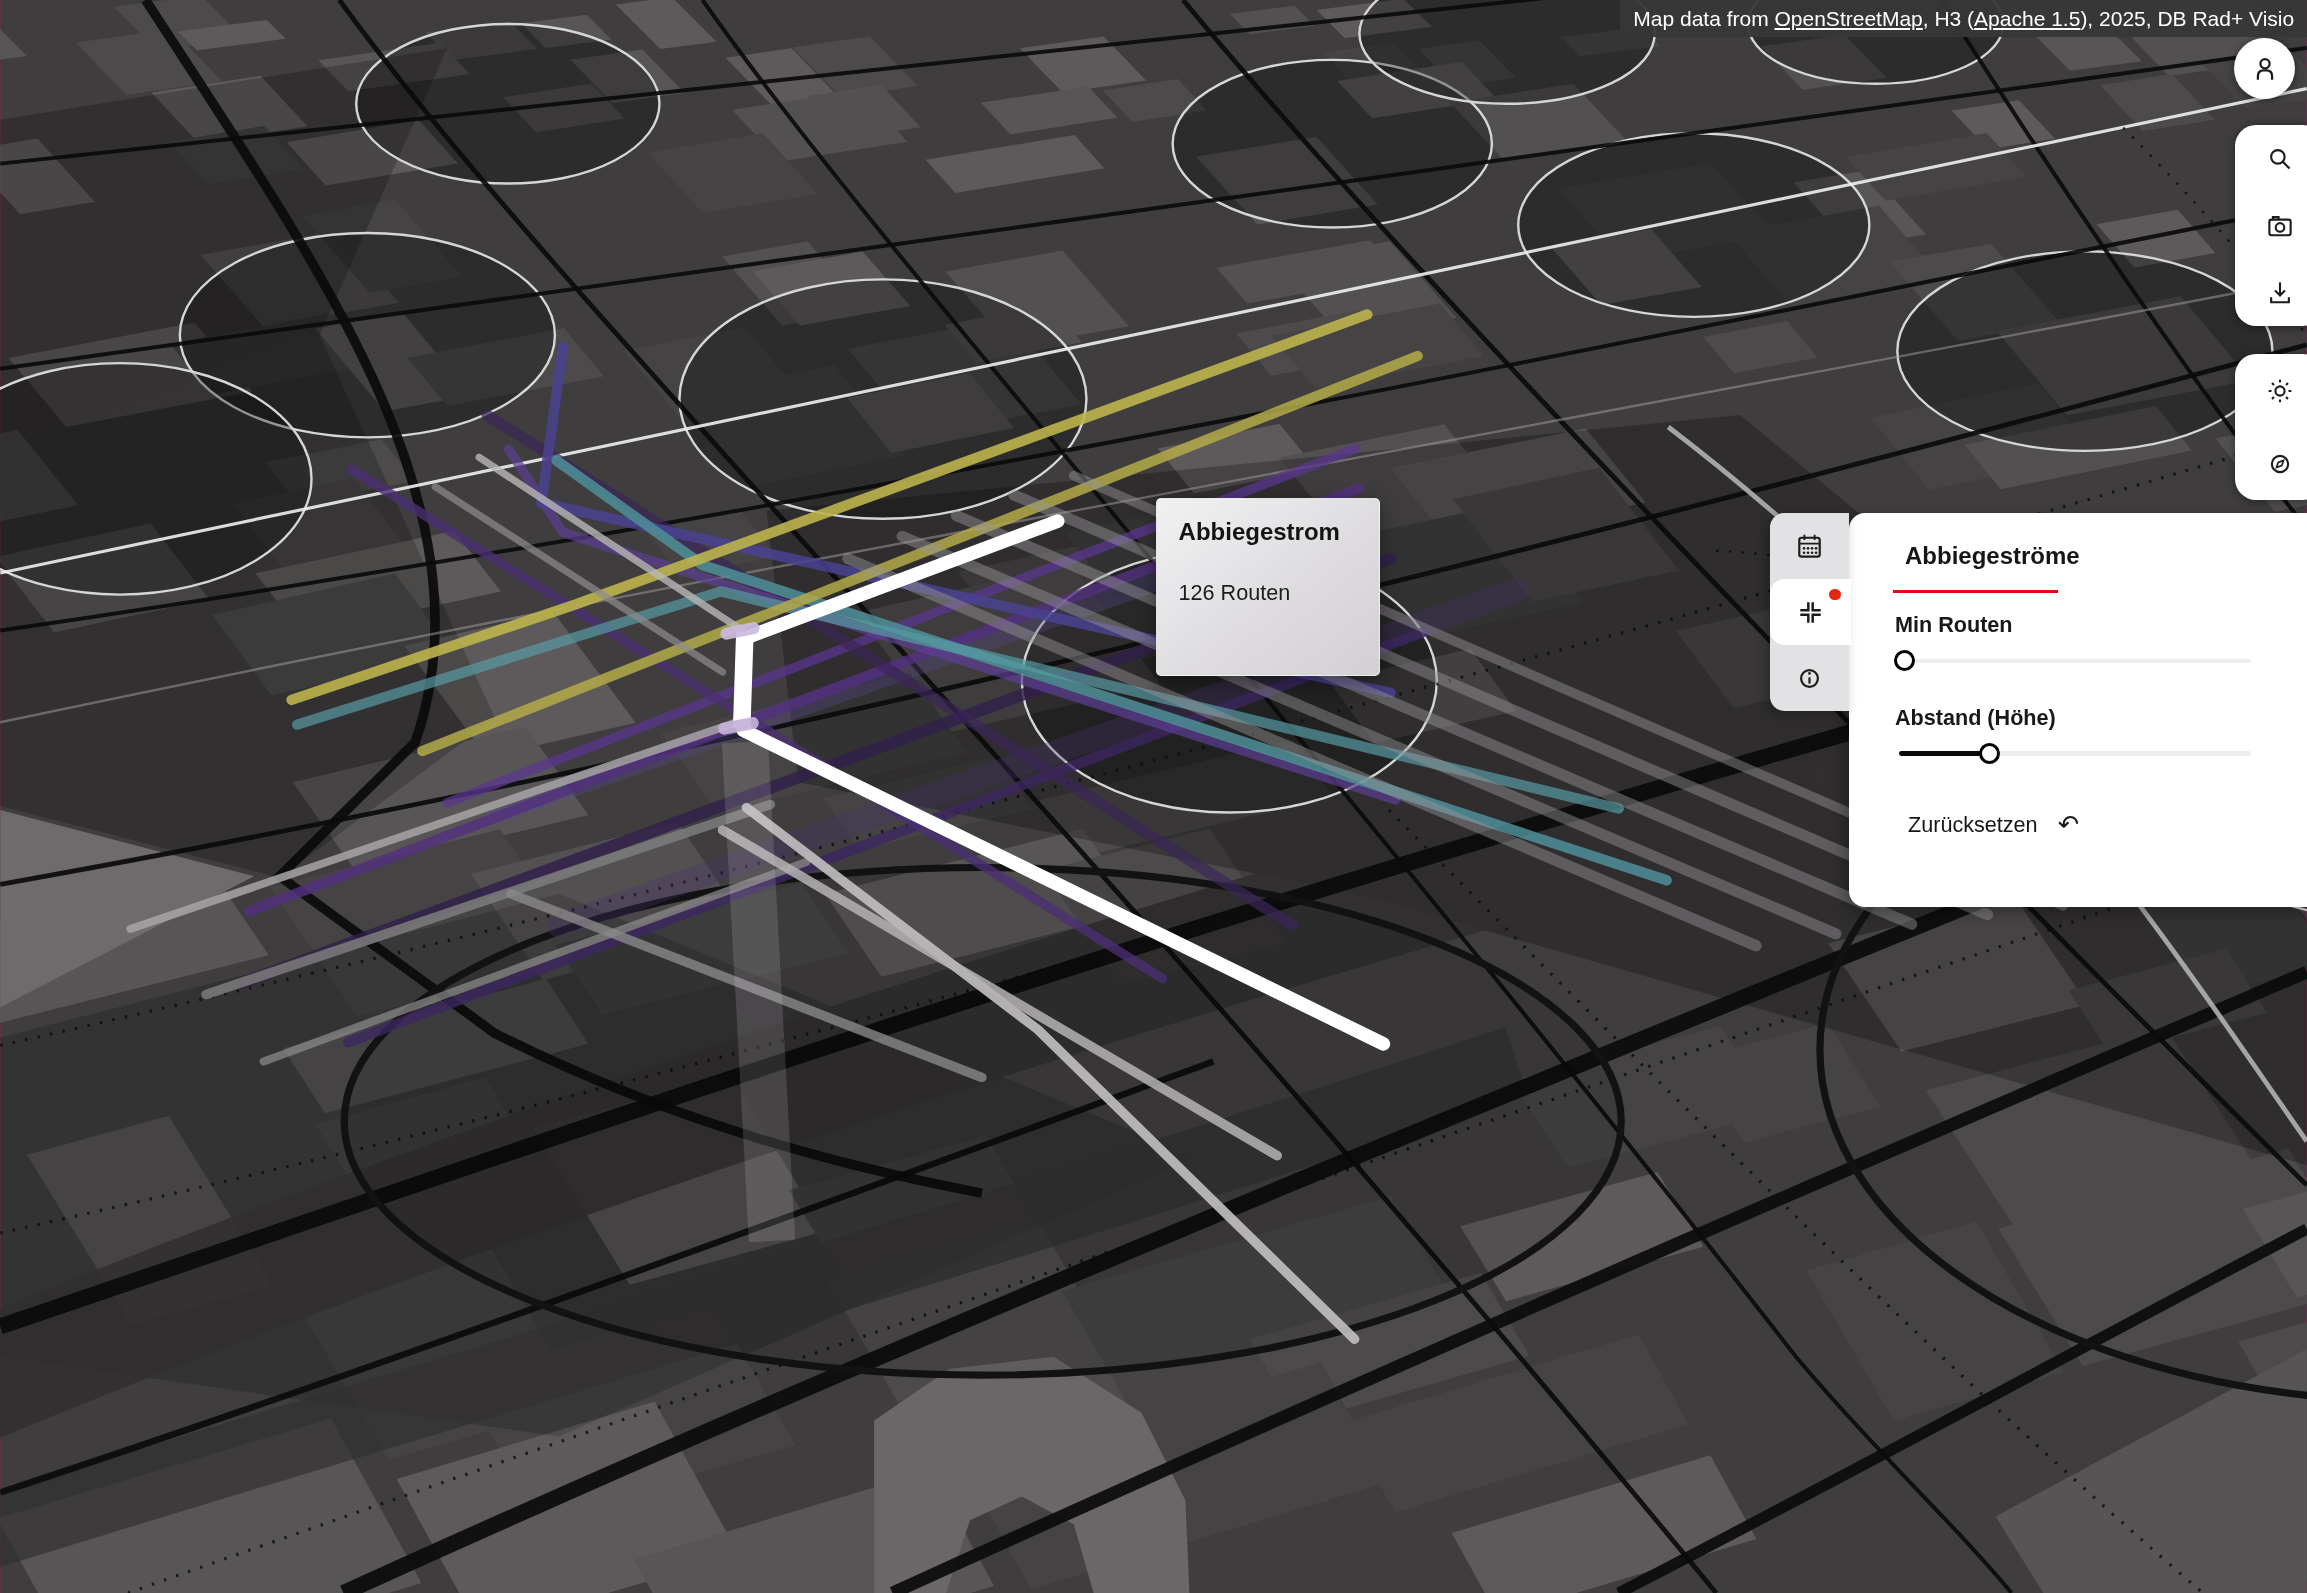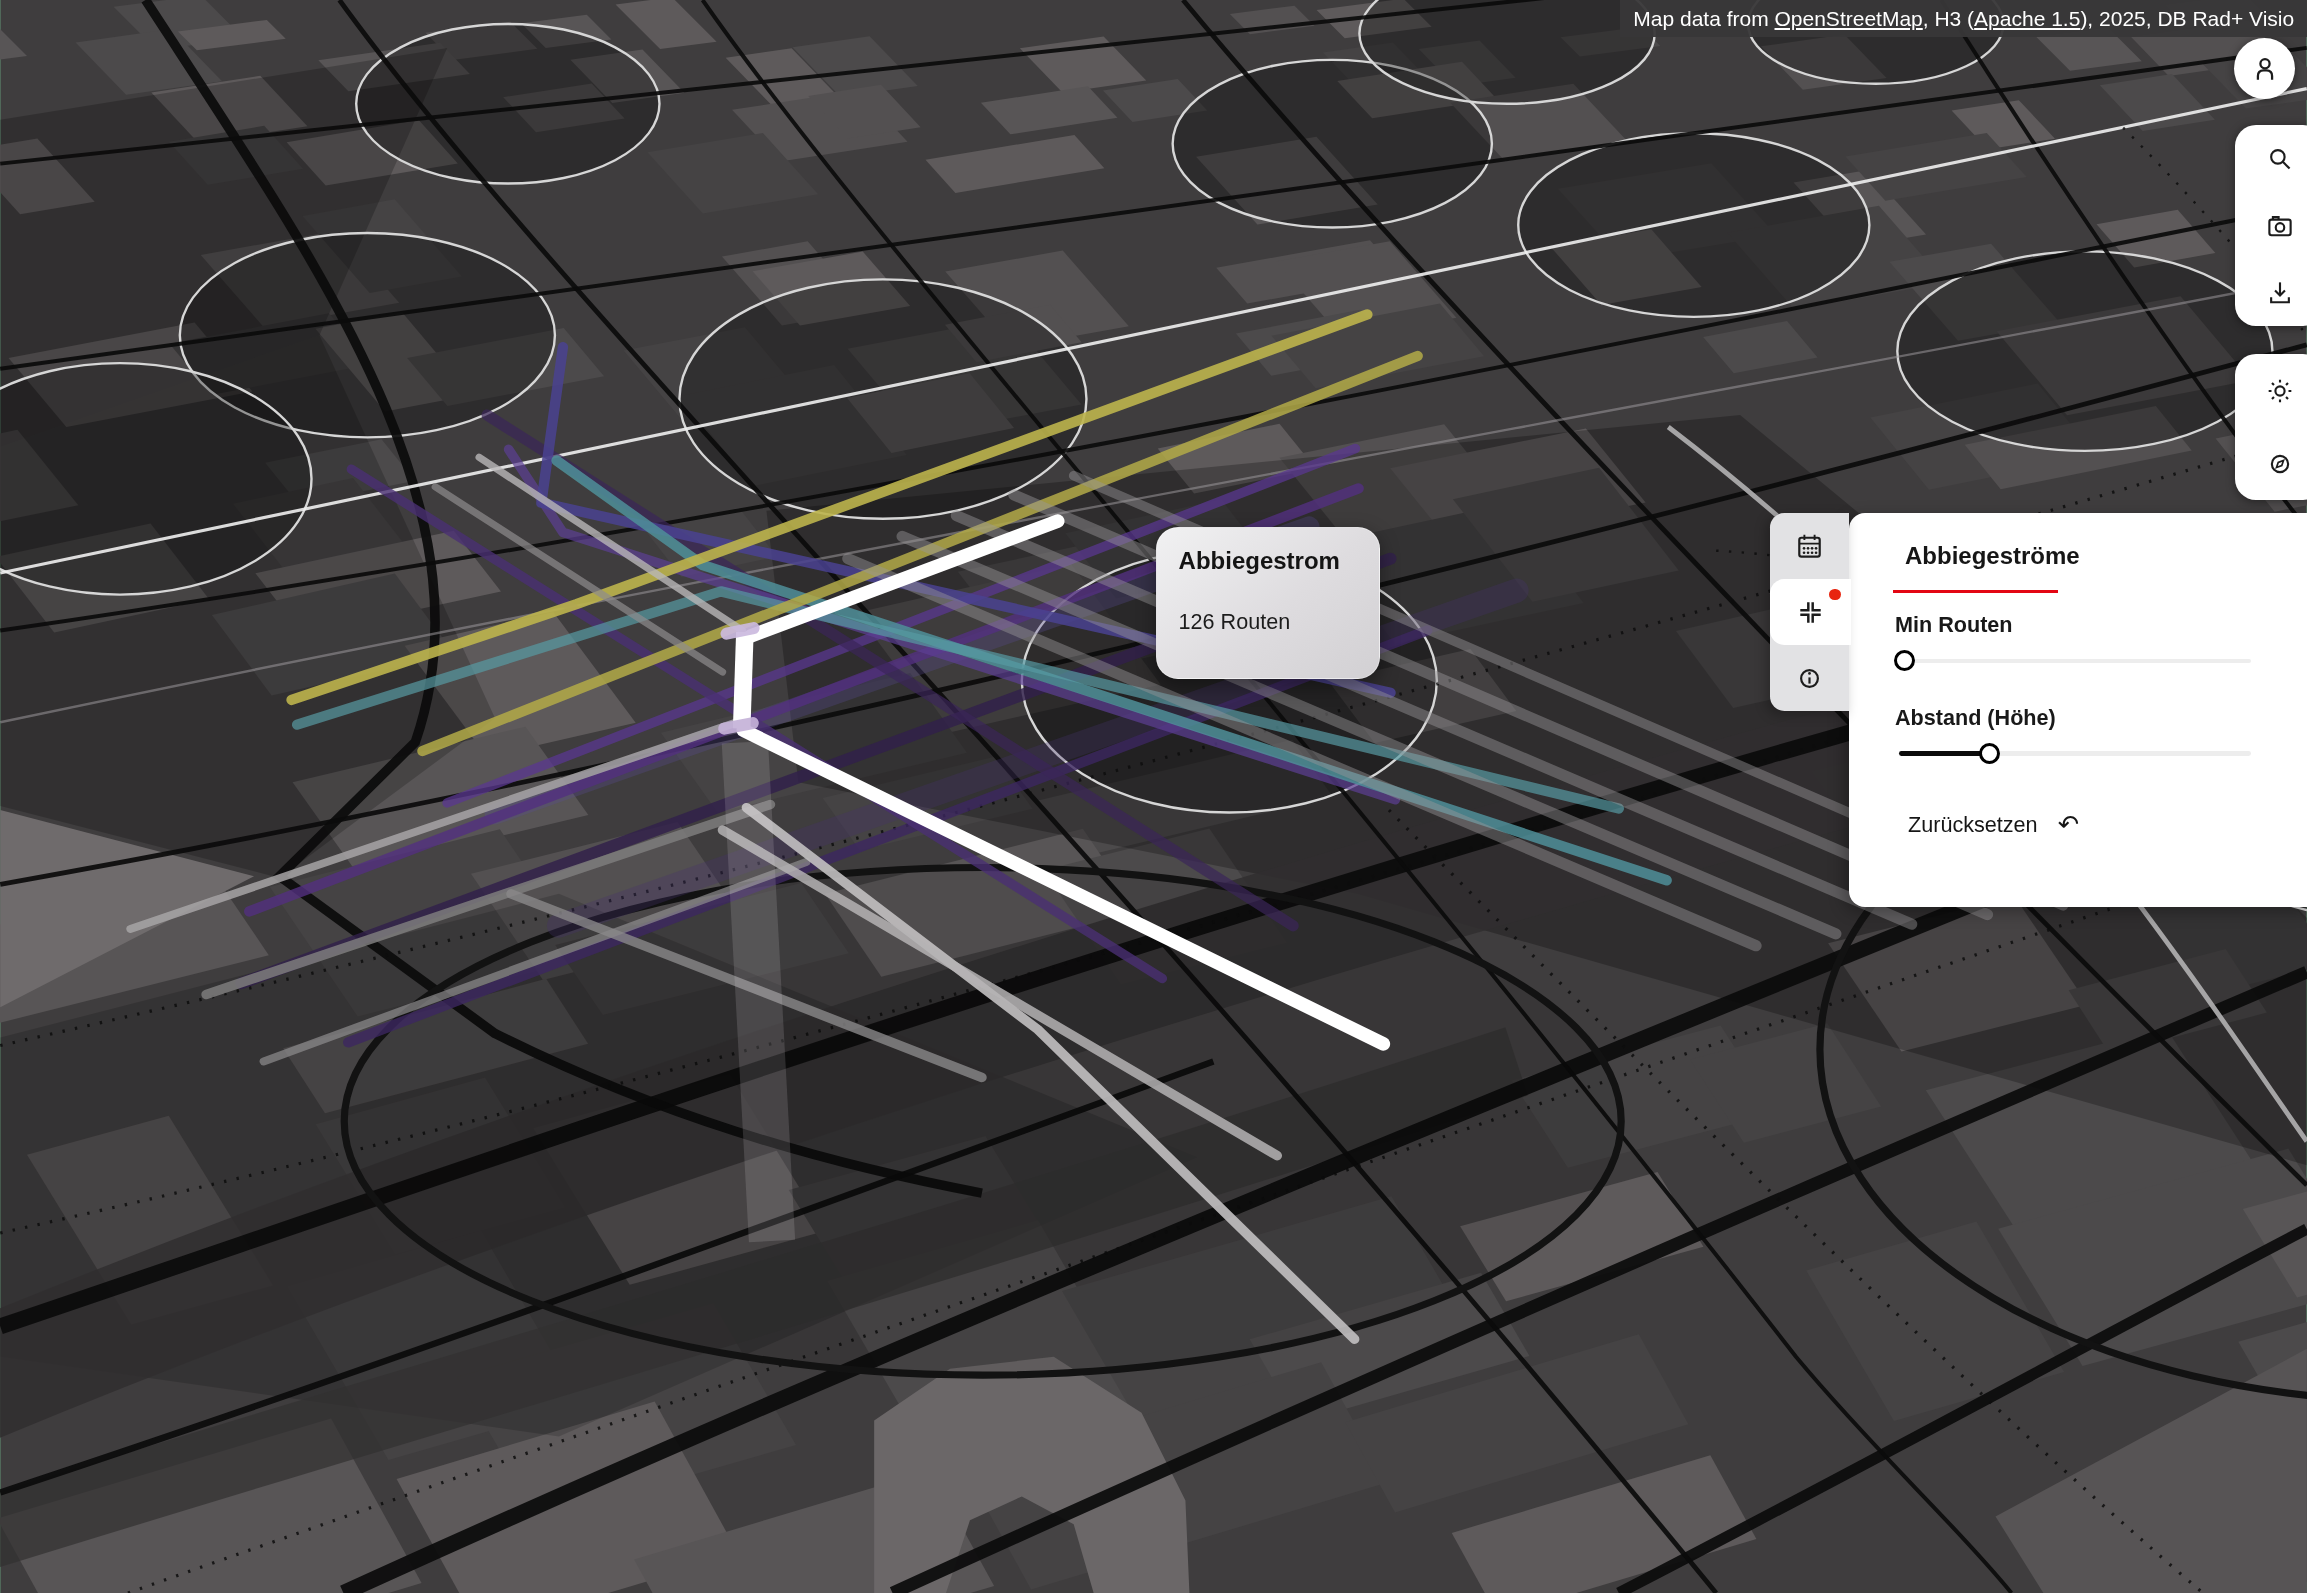--- a/index.html
+++ b/index.html
@@ -1,17 +1,17 @@
 <!DOCTYPE html>
 <html style="font-size:12.8px"><head>
 <meta charset="utf-8">
 <style>
   html,body{margin:0;padding:0;background:#222;}
   .stage{position:relative;width:2307px;height:1593px;overflow:hidden;
-         background:#86efac;font-family:"Liberation Sans",sans-serif;}
+         background:#be185d;font-family:"Liberation Sans",sans-serif;}
   #map{position:absolute;left:0;top:0;z-index:1;display:block;}
 
   
   .attribution{position:absolute;top:0;right:0;height:37px;z-index:40;
     background:rgba(56,55,56,0.95);color:#fff;font-size:21px;
     display:flex;align-items:center;padding:0 12.8px;white-space:pre;}
   .attribution a{color:#fff;text-decoration:underline;cursor:pointer;}
 
   
   .avatar-btn{position:absolute;left:2234px;top:38px;width:61px;height:61px;border-radius:50%;
@@ -47,23 +47,23 @@
   .f0{top:145px;} .f1{top:238px;}
   .handle{position:absolute;width:21px;height:21px;border-radius:50%;background:#fff;
     border:3.6px solid #000;box-sizing:border-box;cursor:pointer;}
   .h0{top:137px;} .h1{top:230px;}
   .reset-btn{position:absolute;left:53px;top:294px;height:35px;display:flex;align-items:center;
     gap:20px;font-size:21.6px;color:#161616;cursor:pointer;background:none;border:none;
     font-family:"Liberation Sans",sans-serif;}
   .undo-glyph{font-family:"DejaVu Sans",sans-serif;font-size:25.5px;line-height:25.5px;}
 
   
-  .map-tooltip{position:absolute;left:1156px;top:498px;width:224px;height:152px;z-index:20;
-    border-radius:22px;background:linear-gradient(140deg,#f1f1f2 0%,#dedcdf 55%,#d2d0d3 100%);
-    box-shadow:0 6.4px 19px rgba(0,0,0,.38);border:0.8px solid rgba(255,255,255,.35);box-sizing:border-box;margin-top:29px;}
+  .map-tooltip{position:absolute;left:1156px;top:498px;width:224px;height:178px;z-index:20;
+    border-radius:5px;background:linear-gradient(140deg,#f1f1f2 0%,#dedcdf 55%,#d2d0d3 100%);
+    box-shadow:0 6.4px 19px rgba(0,0,0,.38);border:0.8px solid rgba(255,255,255,.35);box-sizing:border-box;}
   .tooltip-title{position:absolute;left:21.6px;top:19px;font-size:24px;font-weight:700;color:#141414;}
   .tooltip-sub{position:absolute;left:21.6px;top:81px;font-size:21.6px;color:#1c1c1c;}
 
   .icn{display:block;}
 </style>
 </head>
 <body>
 
 <div class="stage">
 

